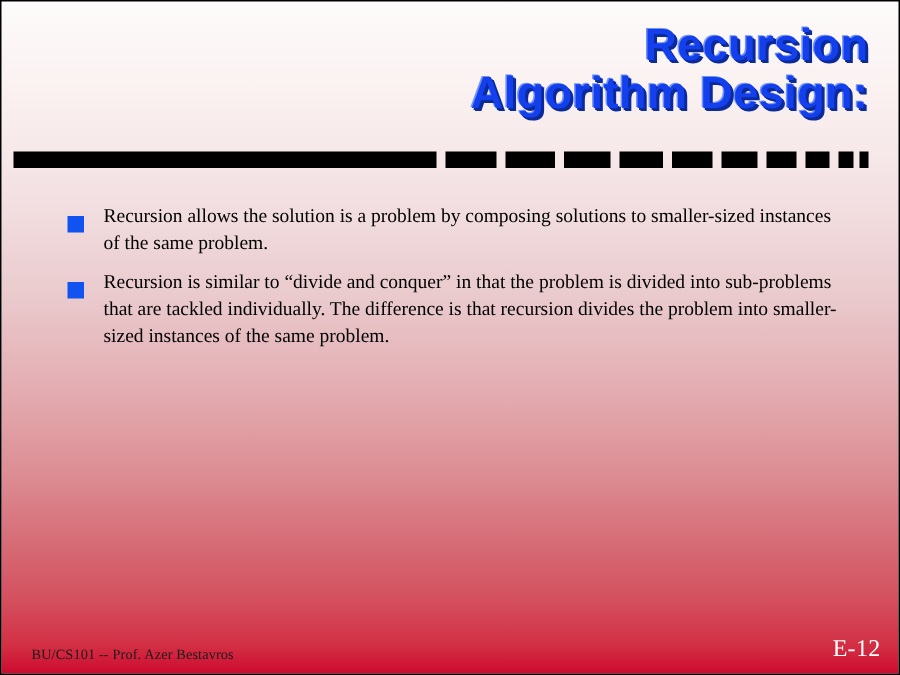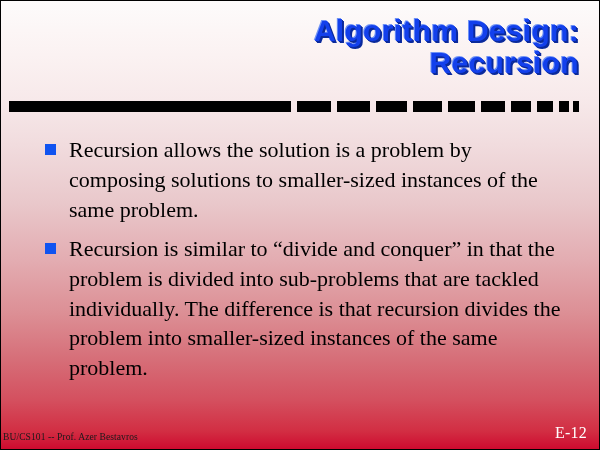--- a/index.html
+++ b/index.html
@@ -92,30 +92,30 @@
     width: 11px;
     height: 11px;
     background: #1053f0;
     margin-top: 9px;
     margin-right: 13px;
   }
 
   .bullet-text {
     flex: 1 1 auto;
     font-family: "Liberation Serif", serif;
-    font-size: 22px;
+    font-size: 13px;
     line-height: 1.36;
     color: #000000;
     text-align: left;
   }
 
   
   #footer-left {
     position: absolute;
-    left: 2px;
+    left: 20px;
     bottom: 7px;
     font-family: "Liberation Serif", serif;
     font-size: 9.5px;
     color: #1a1a1a;
     letter-spacing: 0.1px;
   }
 
   #footer-right {
     position: absolute;
     right: 12px;
@@ -125,22 +125,22 @@
     color: #ffffff;
     letter-spacing: 0.2px;
   }
 </style>
 </head>
 <body>
 
 <div id="slide">
 
   <div id="title-block">
+    <div class="title-line">Recursion</div>
     <div class="title-line">Algorithm Design:</div>
-    <div class="title-line">Recursion</div>
   </div>
 
   <div id="divider">
       <div class="seg" style="left: 0px; width: 282px;"></div>
       <div class="seg" style="left: 288px; width: 34px;"></div>
       <div class="seg" style="left: 328px; width: 33px;"></div>
       <div class="seg" style="left: 367px; width: 31px;"></div>
       <div class="seg" style="left: 404px; width: 29px;"></div>
       <div class="seg" style="left: 439px; width: 27px;"></div>
       <div class="seg" style="left: 472px; width: 24px;"></div>

